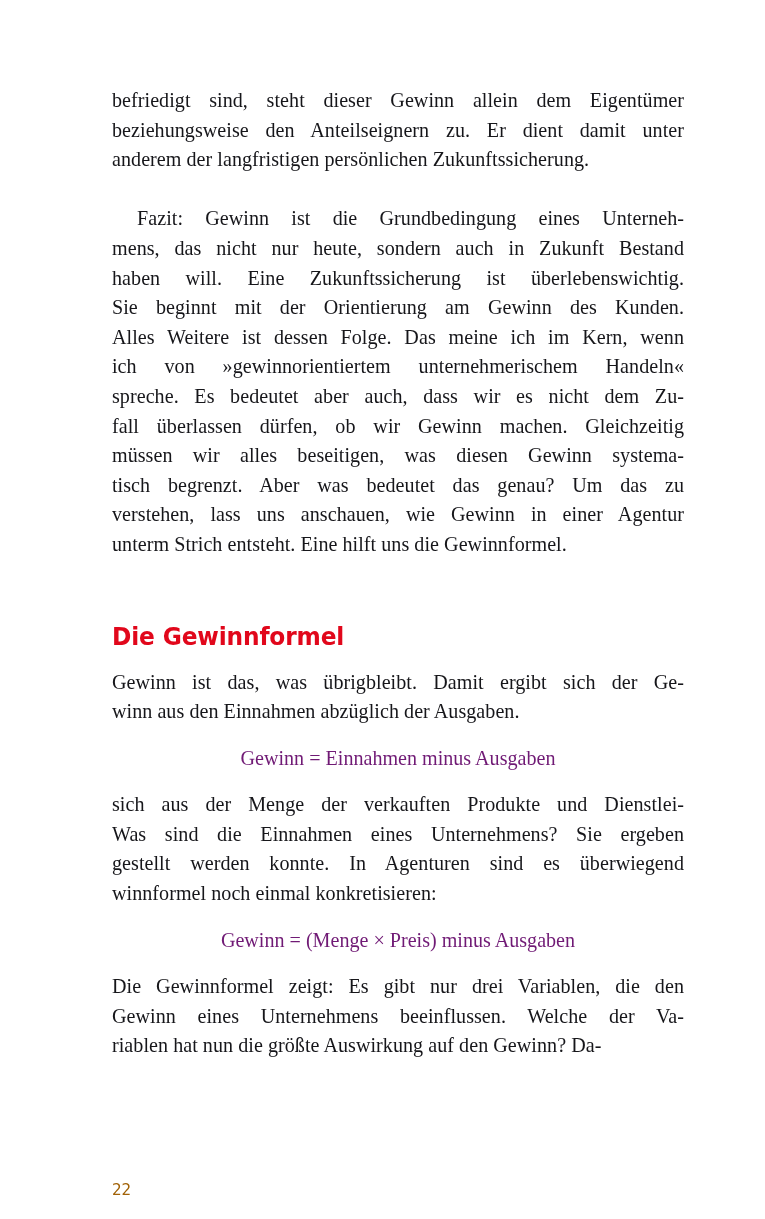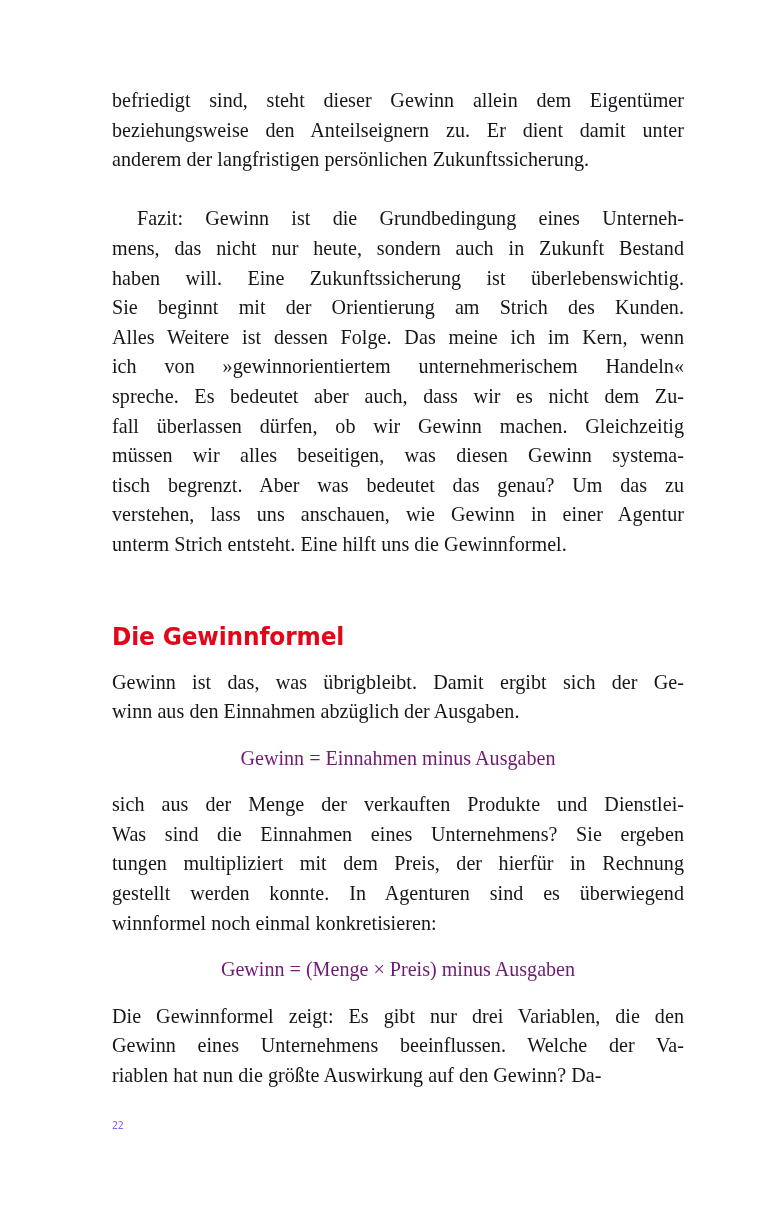--- a/index.html
+++ b/index.html
@@ -97,26 +97,26 @@
   .gap-formula-above {
     height: 17px;
   }
   .gap-formula-below {
     height: 17px;
   }
 
   .page-number {
     position: absolute;
     left: 112px;
-    top: 1116px;
+    top: 1180px;
     font-family: "DejaVu Sans", "Liberation Sans", sans-serif;
     font-weight: normal;
-    font-size: 10px;
+    font-size: 16px;
     line-height: 19px;
-    color: #8b5cf6;
+    color: #a16207;
     letter-spacing: -0.2px;
     transform: scaleX(0.95);
     transform-origin: left center;
   }
 </style>
 </head>
 <body>
 
 <div class="page">
 
@@ -127,21 +127,21 @@
       <span class="line just">beziehungsweise den Anteilseignern zu. Er dient damit unter</span>
       <span class="line last">anderem der langfristigen persönlichen Zukunftssicherung.</span>
     </p>
 
     <div class="gap-para"></div>
 
     <p class="para">
       <span class="line just indent">Fazit: Gewinn ist die Grundbedingung eines Unterneh-</span>
       <span class="line just">mens, das nicht nur heute, sondern auch in Zukunft Bestand</span>
       <span class="line just">haben will. Eine Zukunftssicherung ist überlebenswichtig.</span>
-      <span class="line just">Sie beginnt mit der Orientierung am Strich des Kunden.</span>
+      <span class="line just">Sie beginnt mit der Orientierung am Gewinn des Kunden.</span>
       <span class="line just">Alles Weitere ist dessen Folge. Das meine ich im Kern, wenn</span>
       <span class="line just">ich von »gewinnorientiertem unternehmerischem Handeln«</span>
       <span class="line just">spreche. Es bedeutet aber auch, dass wir es nicht dem Zu-</span>
       <span class="line just">fall überlassen dürfen, ob wir Gewinn machen. Gleichzeitig</span>
       <span class="line just">müssen wir alles beseitigen, was diesen Gewinn systema-</span>
       <span class="line just">tisch begrenzt. Aber was bedeutet das genau? Um das zu</span>
       <span class="line just">verstehen, lass uns anschauen, wie Gewinn in einer Agentur</span>
       <span class="line last">unterm Strich entsteht. Eine hilft uns die Gewinnformel.</span>
     </p>
 
@@ -158,21 +158,20 @@
 
     <div class="gap-formula-above"></div>
 
     <div class="formula">Gewinn = Einnahmen minus Ausgaben</div>
 
     <div class="gap-formula-below"></div>
 
     <p class="para">
       <span class="line just">sich aus der Menge der verkauften Produkte und Dienstlei-</span>
       <span class="line just">Was sind die Einnahmen eines Unternehmens? Sie ergeben</span>
-      <span class="line just">tungen multipliziert mit dem Preis, der hierfür in Rechnung</span>
       <span class="line just">gestellt werden konnte. In Agenturen sind es überwiegend</span>
       <span class="line last">winnformel noch einmal konkretisieren:</span>
     </p>
 
     <div class="gap-formula-above"></div>
 
     <div class="formula">Gewinn = (Menge × Preis) minus Ausgaben</div>
 
     <div class="gap-formula-below"></div>
 

